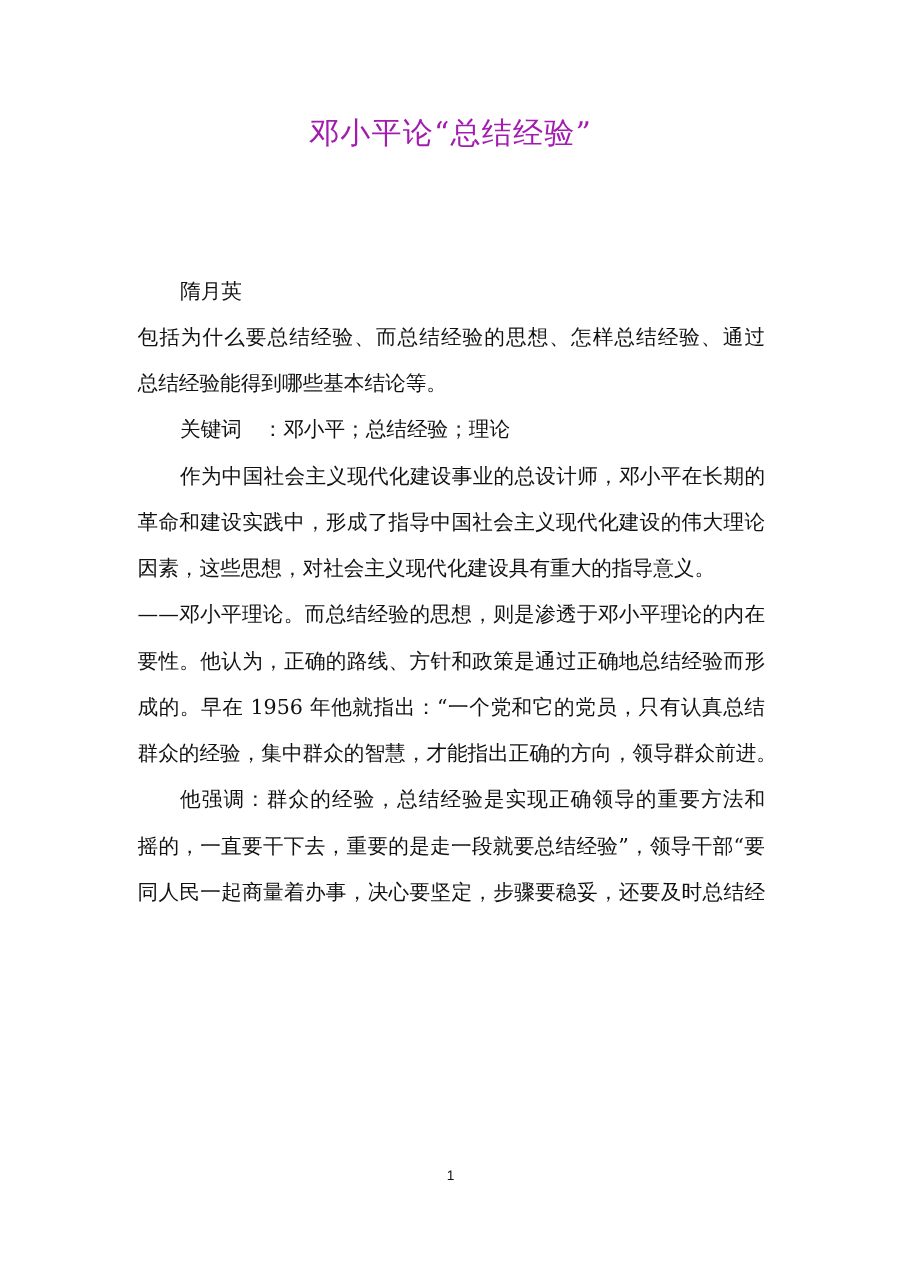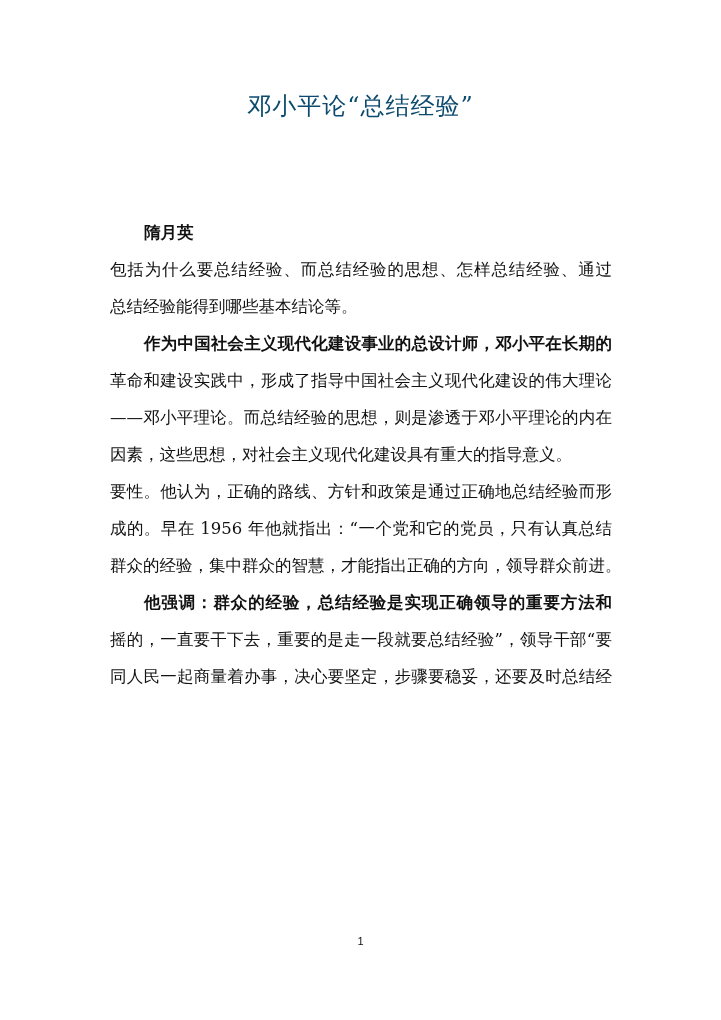--- a/index.html
+++ b/index.html
@@ -1,43 +1,44 @@
 <!DOCTYPE html>
 <html><head>
 <meta charset="utf-8">
 <style>
   html, body { margin: 0; padding: 0; background: #ffffff; }
   body { width: 721px; height: 1020px; position: relative; overflow: hidden;
          font-family: "DejaVu Serif", "Liberation Serif", serif; color: #111; }
   .page { position: absolute; left: 0; top: 0; width: 721px; height: 1020px; background: #fff; }
   .title { position: absolute; top: 88px; left: 0; width: 721px; text-align: center;
-           font-size: 24px; line-height: 36px; letter-spacing: 1px; color: #0c4a6e; }
+           font-size: 24px; line-height: 36px; letter-spacing: 1px; color: #a21caf; }
   .body { position: absolute; left: 110px; top: 214px; width: 502px; }
   .line { height: 37px; line-height: 37px; font-size: 16.5px; white-space: nowrap;
           overflow: hidden; text-align: justify; text-align-last: justify; }
   .line.last { text-align-last: left; }
-  .indent { padding-left: 34px; font-weight: bold; }
+  .indent { padding-left: 34px; }
   .pagenum { position: absolute; top: 935px; left: 0; width: 721px; text-align: center;
              font-size: 11px; color: #111; font-family: "Liberation Sans", sans-serif; }
 </style>
 </head>
 <body>
 
 <div class="page">
   <div class="title">邓小平论“总结经验”</div>
 
   <div class="body">
     <div class="line indent last">隋月英</div>
     <div id="lines">
         <div class="line">包括为什么要总结经验、而总结经验的思想、怎样总结经验、通过</div>
         <div class="line last">总结经验能得到哪些基本结论等。</div>
+        <div class="line indent last">关键词　：邓小平；总结经验；理论</div>
         <div class="line indent">作为中国社会主义现代化建设事业的总设计师，邓小平在长期的</div>
         <div class="line">革命和建设实践中，形成了指导中国社会主义现代化建设的伟大理论</div>
+        <div class="line last">因素，这些思想，对社会主义现代化建设具有重大的指导意义。</div>
         <div class="line">——邓小平理论。而总结经验的思想，则是渗透于邓小平理论的内在</div>
-        <div class="line last">因素，这些思想，对社会主义现代化建设具有重大的指导意义。</div>
         <div class="line">要性。他认为，正确的路线、方针和政策是通过正确地总结经验而形</div>
         <div class="line">成的。早在 1956 年他就指出：“一个党和它的党员，只有认真总结</div>
         <div class="line">群众的经验，集中群众的智慧，才能指出正确的方向，领导群众前进。”</div>
         <div class="line indent">他强调：群众的经验，总结经验是实现正确领导的重要方法和</div>
         <div class="line">摇的，一直要干下去，重要的是走一段就要总结经验”，领导干部“要</div>
         <div class="line">同人民一起商量着办事，决心要坚定，步骤要稳妥，还要及时总结经</div>
       </div>
   </div>
 
   <div class="pagenum">1</div>

